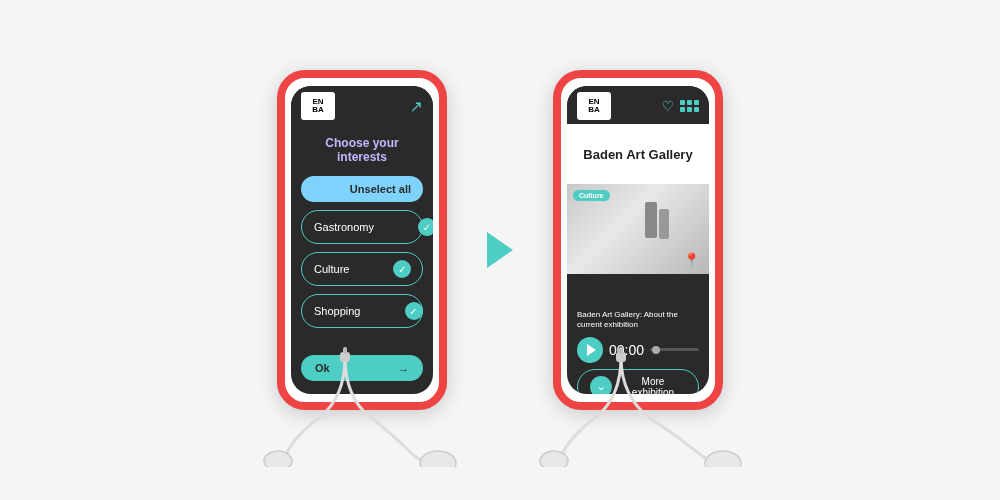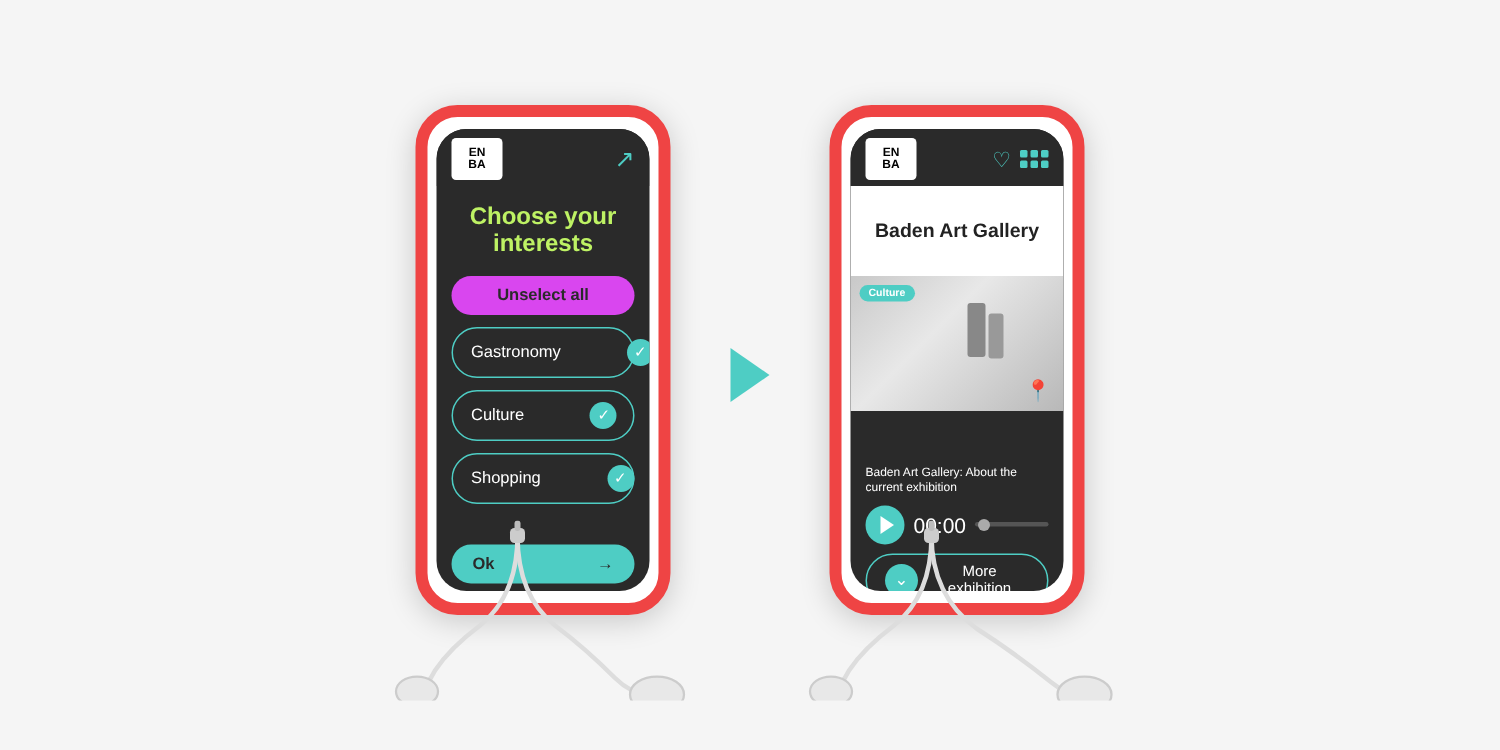--- a/index.html
+++ b/index.html
@@ -82,38 +82,38 @@
     .phone1-content {
       flex: 1;
       display: flex;
       flex-direction: column;
       align-items: center;
       padding: 12px 10px 10px;
       gap: 8px;
     }
 
     .interests-title {
-      color: #bef264;
-      font-size: 16px;
+      color: #c4b5fd;
+      font-size: 12px;
       font-weight: 700;
       text-align: center;
       margin-bottom: 4px;
     }
 
     .btn-unselect {
       width: 100%;
-      background: #d946ef;
+      background: #7dd3fc;
       border: none;
       border-radius: 20px;
       color: #2a2a2a;
       font-size: 11px;
       font-weight: 600;
       padding: 7px 12px;
       cursor: pointer;
-      text-align: center;
+      text-align: right;
     }
 
     .btn-option {
       width: 100%;
       background: transparent;
       border: 1.5px solid #4ecdc4;
       border-radius: 20px;
       color: #fff;
       font-size: 11px;
       font-weight: 500;

